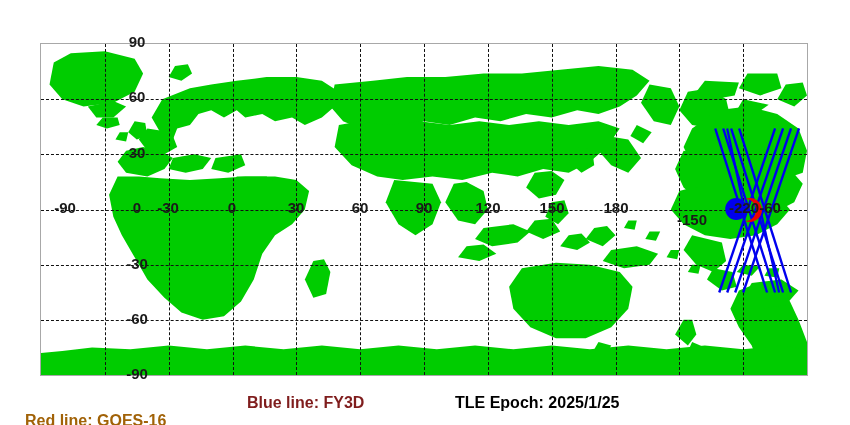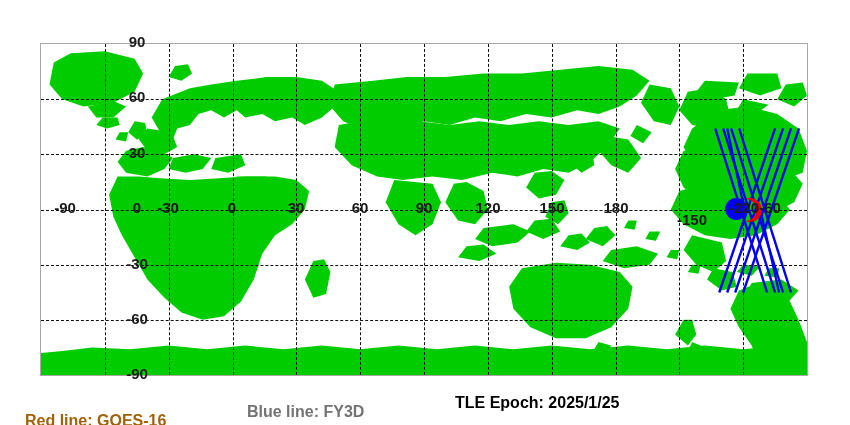--- a/index.html
+++ b/index.html
@@ -28,21 +28,21 @@
 
   
   #tracks{position:absolute;left:0;top:0;width:100%;height:100%;}
   #markers{position:absolute;left:0;top:0;width:100%;height:100%;}
 
   
   #legend{position:absolute;left:0;top:392px;width:850px;height:28px;}
   .legend-item{position:absolute;font-size:16px;font-weight:bold;
                white-space:nowrap;line-height:1;}
   #legend-red{left:25px;top:21px;color:#a16207;}
-  #legend-blue{left:247px;top:12px;color:#737373;}
+  #legend-blue{left:247px;top:3px;color:#7f1d1d;}
   #legend-epoch{left:455px;top:3px;color:#000000;}
 </style>
 </head>
 <body>
 
 <div id="page">
 
   <div id="map-frame">
 
     <div id="map-inner">

